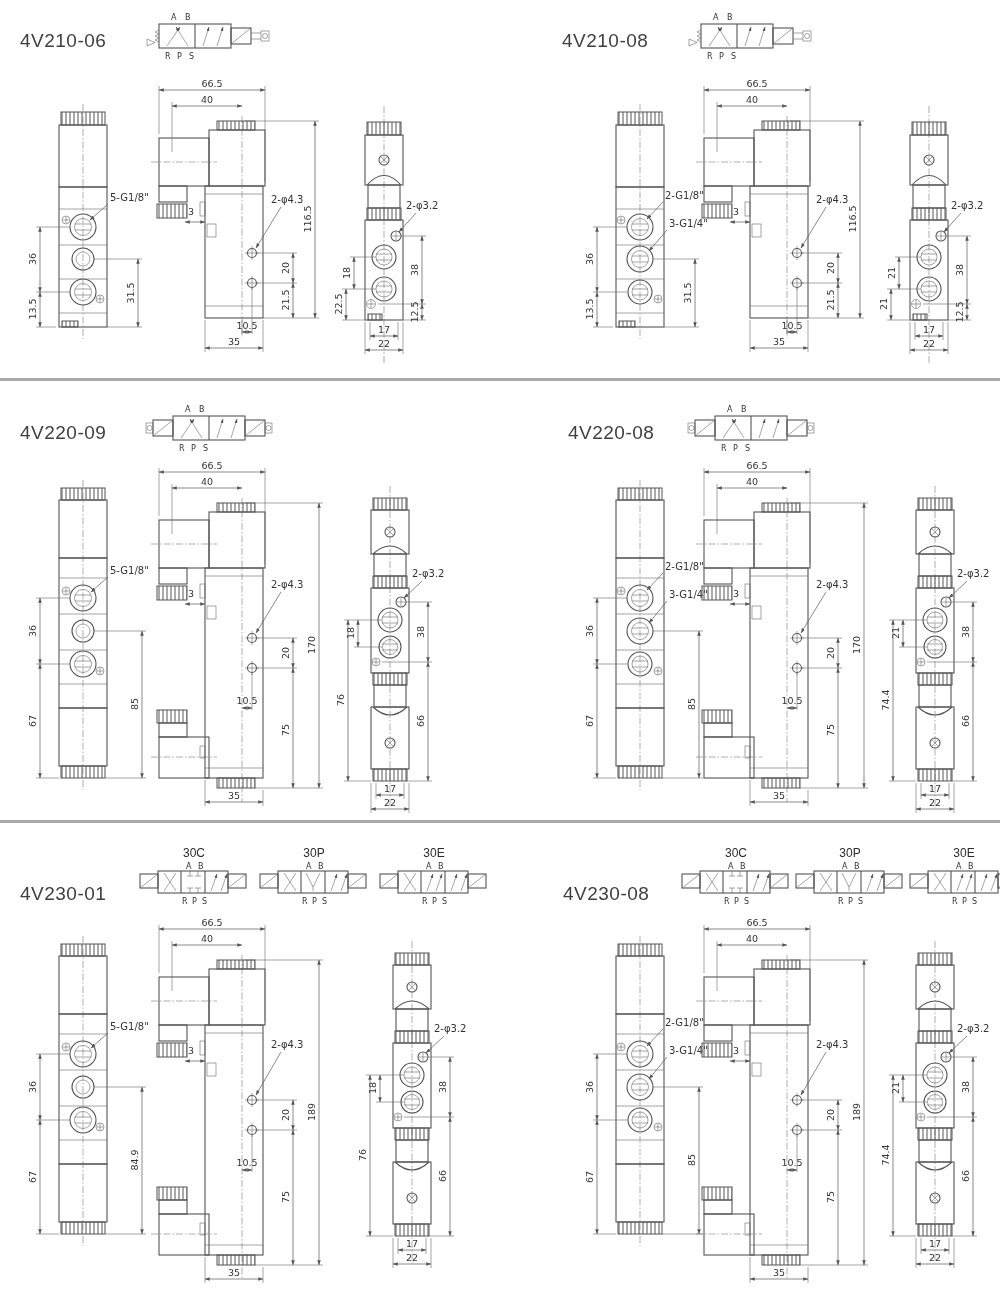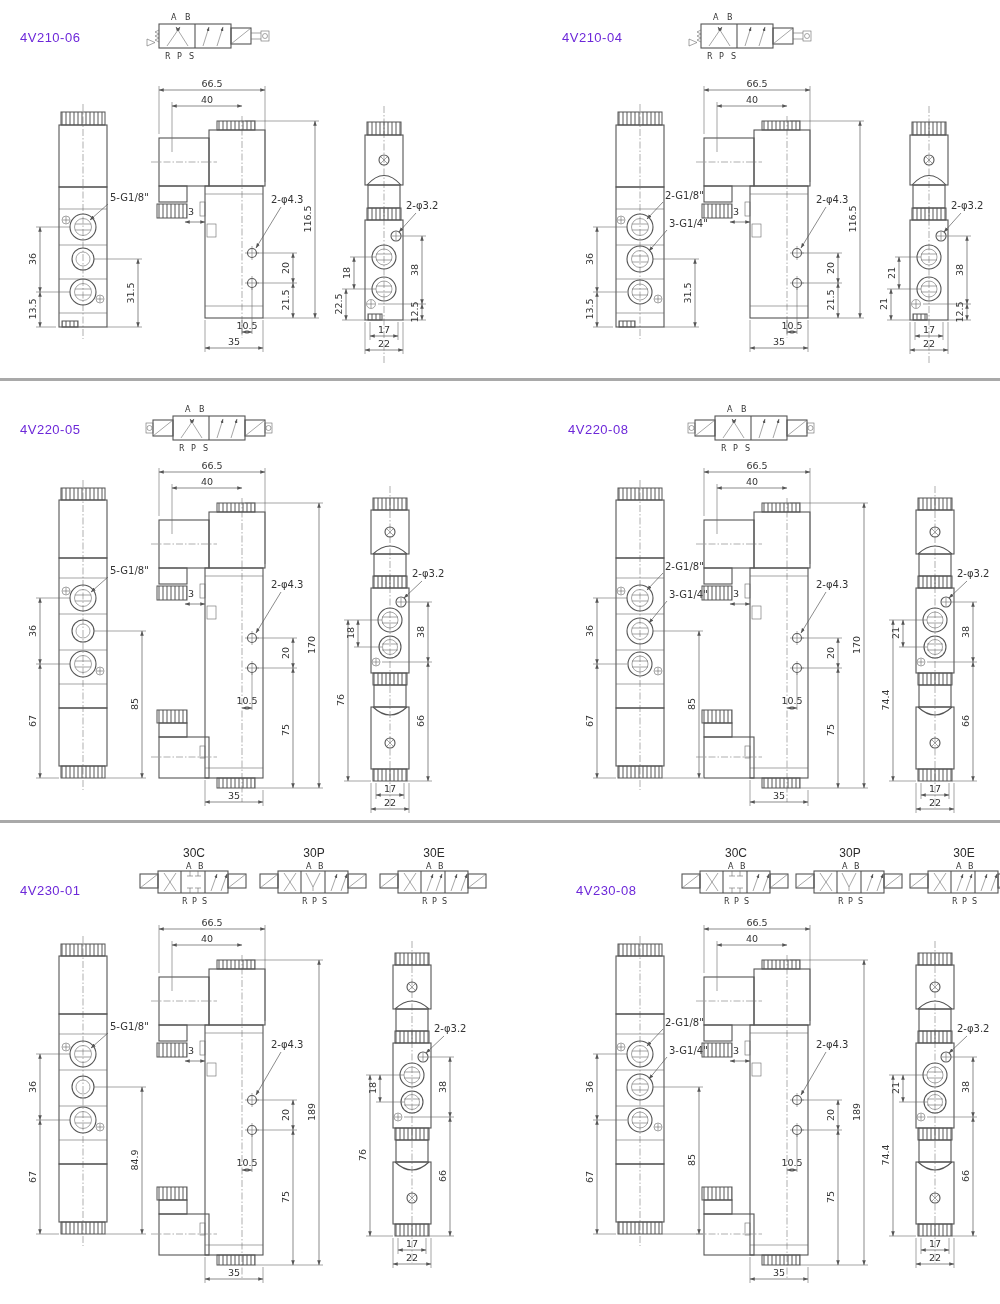--- a/index.html
+++ b/index.html
@@ -1,20 +1,20 @@
 <!DOCTYPE html>
 <html><head>
 <meta charset="utf-8">
 <style>
   html,body{margin:0;padding:0;background:#fff;}
   .page{position:relative;width:1000px;height:1304px;background:#fff;overflow:hidden;
         font-family:"Liberation Sans",sans-serif;}
   .divider{position:absolute;left:0;width:1000px;height:3px;background:#a9a9a9;}
   .sec{position:absolute;}
-  .sec-title{position:absolute;font-size:13px;color:#6d28d9;letter-spacing:.5px;}
+  .sec-title{position:absolute;font-size:19px;color:#404040;letter-spacing:.5px;}
   .v{position:absolute;}
   svg{overflow:visible;display:block;}
   .o{fill:none;stroke:#555;stroke-width:1.1;}
   .t{fill:none;stroke:#6a6a6a;stroke-width:.6;}
   .d{fill:none;stroke:#5a5a5a;stroke-width:.7;}
   .cl{fill:none;stroke:#7a7a7a;stroke-width:.6;stroke-dasharray:7 2 1.5 2;}
   .kn{fill:url(#kn);stroke:#555;stroke-width:1;}
   text.dim{font:9.5px "DejaVu Sans",sans-serif;fill:#333;}
   text.lbl{font:10px "DejaVu Sans",sans-serif;fill:#333;}
   text.prt{font:8px "DejaVu Sans",sans-serif;fill:#333;}
@@ -181,21 +181,21 @@
       <path class="d" marker-start="url(#ar)" marker-end="url(#ar)" d="M48 240H76"></path>
       <text class="dim" text-anchor="middle" x="62" y="237">17</text>
       <path class="t" d="M43 226V258M81 226V258"></path>
       <path class="d" marker-start="url(#ar)" marker-end="url(#ar)" d="M43 254H81"></path>
       <text class="dim" text-anchor="middle" x="62" y="251">22</text>
     </g>
   </svg>
 </div>
 
 <div class="sec" style="left:552px;top:8px;width:448px;height:365px">
-  <div class="sec-title" style="left:10px;top:22px">4V210-04</div>
+  <div class="sec-title" style="left:10px;top:22px">4V210-08</div>
 
   <svg class="v" style="left:125px;top:2px" width="140" height="54">
     <text class="prt" x="36" y="10">A</text>
     <text class="prt" x="50" y="10">B</text>
     <g>
       <rect class="o" x="24" y="14" width="72" height="24"></rect>
           <path class="o" d="M60 14V38"></path>
       <path class="t" marker-end="url(#ar)" d="M32 36L45 17"></path>
           <path class="t" marker-end="url(#ar)" d="M53 36L41 17"></path>
       <path class="t" marker-end="url(#ar)" d="M68 36L74 17"></path>
@@ -332,21 +332,21 @@
       <path class="d" marker-start="url(#ar)" marker-end="url(#ar)" d="M48 240H76"></path>
       <text class="dim" text-anchor="middle" x="62" y="237">17</text>
       <path class="t" d="M43 226V258M81 226V258"></path>
       <path class="d" marker-start="url(#ar)" marker-end="url(#ar)" d="M43 254H81"></path>
       <text class="dim" text-anchor="middle" x="62" y="251">22</text>
     </g>
   </svg>
 </div>
 
 <div class="sec" style="left:10px;top:392px;width:480px;height:428px">
-  <div class="sec-title" style="left:10px;top:30px">4V220-05</div>
+  <div class="sec-title" style="left:10px;top:30px">4V220-09</div>
 
   <svg class="v" style="left:135px;top:10px" width="140" height="54">
     <text class="prt" x="40" y="10">A</text>
     <text class="prt" x="54" y="10">B</text>
     <g>
       <rect class="o" x="28" y="14" width="72" height="24"></rect>
           <path class="o" d="M64 14V38"></path>
       <path class="t" marker-end="url(#ar)" d="M36 36L49 17"></path>
           <path class="t" marker-end="url(#ar)" d="M57 36L45 17"></path>
       <path class="t" marker-end="url(#ar)" d="M72 36L78 17"></path>
@@ -858,21 +858,21 @@
       <path class="d" marker-start="url(#ar)" marker-end="url(#ar)" d="M48 317H76"></path>
       <text class="dim" text-anchor="middle" x="62" y="314">17</text>
       <path class="t" d="M43 305V335M81 305V335"></path>
       <path class="d" marker-start="url(#ar)" marker-end="url(#ar)" d="M43 331H81"></path>
       <text class="dim" text-anchor="middle" x="62" y="328">22</text>
     </g>
   </svg>
 </div>
 
 <div class="sec" style="left:552px;top:835px;width:448px;height:465px">
-  <div class="sec-title" style="left:24px;top:48px">4V230-08</div>
+  <div class="sec-title" style="left:11px;top:48px">4V230-08</div>
 
   <svg class="v" style="left:128px;top:12px" width="112" height="60">
     <text class="var" text-anchor="middle" x="56" y="10">30C</text>
     <text class="prt" x="48" y="22">A</text>
     <text class="prt" x="60" y="22">B</text>
     <g>
       <rect class="o" x="20" y="24" width="70" height="22"></rect>
           <path class="o" d="M43 24V46M67 24V46"></path>
       <path class="t" d="M26 44L38 26M38 44L26 26"></path>
       <path class="t" d="M52 24v5M49 29h6M52 46v-5M49 41h6M60 24v5M57 29h6M60 46v-5M57 41h6"></path>

